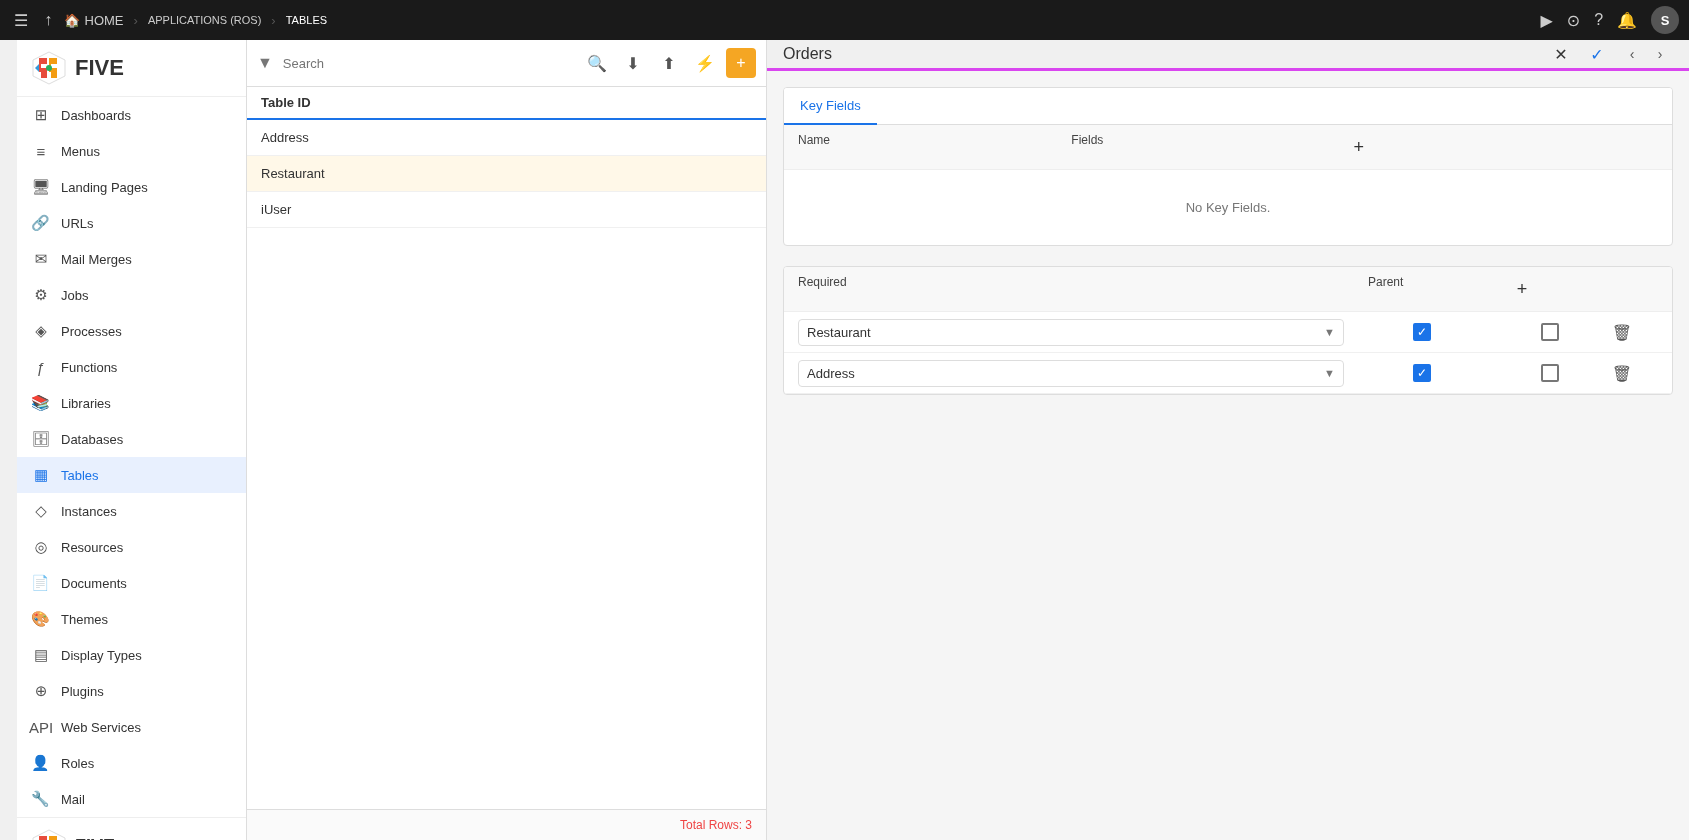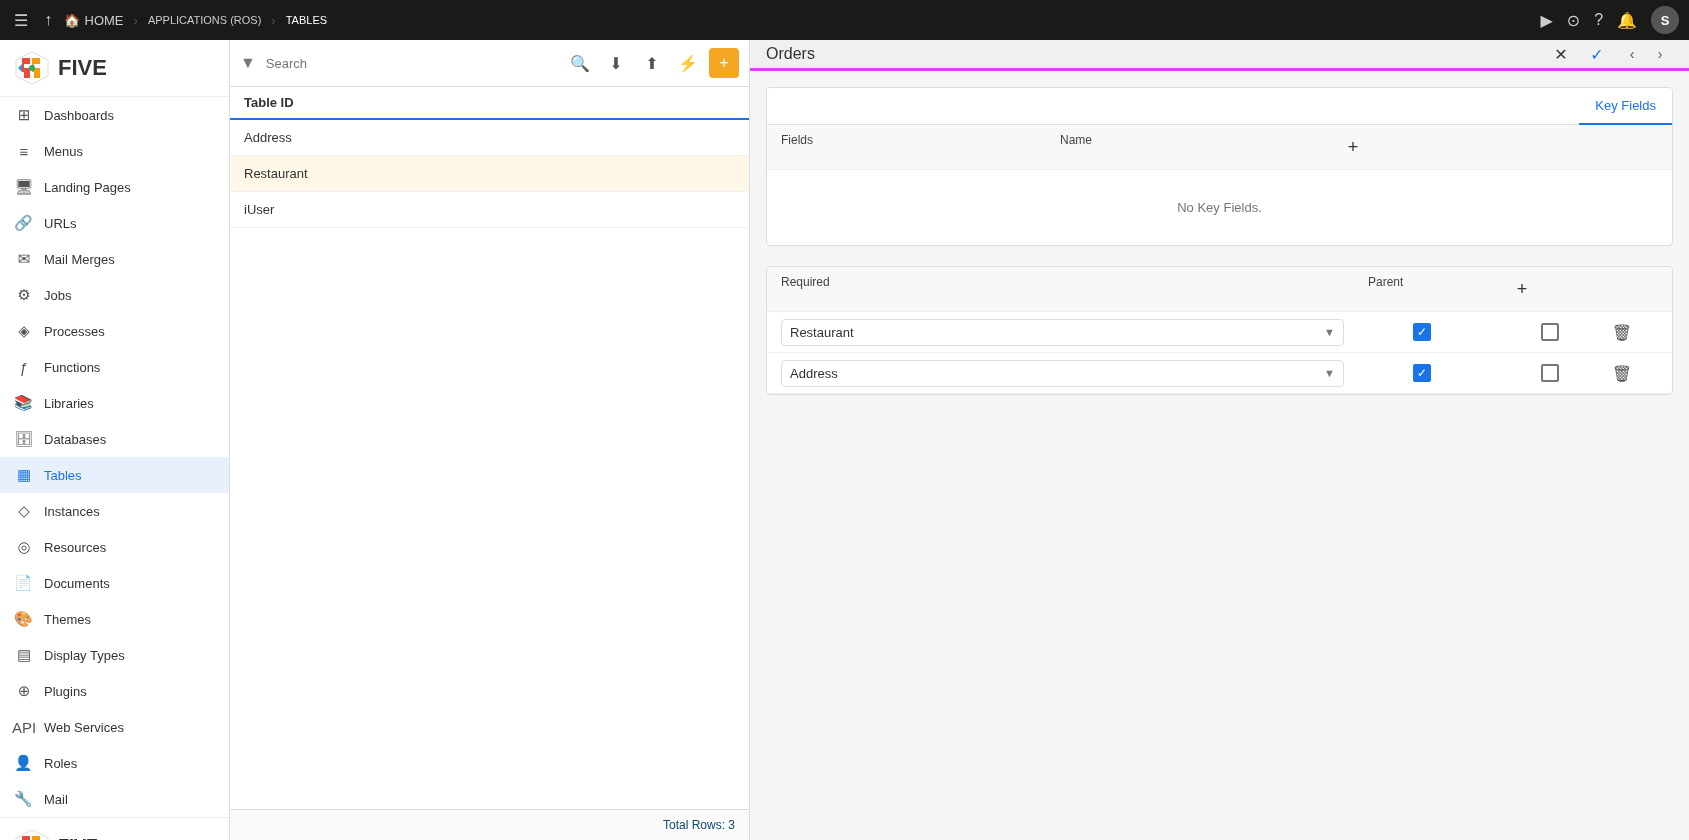--- a/index.html
+++ b/index.html
@@ -18,21 +18,21 @@
     .topbar-icon { color: #ccc; cursor: pointer; font-size: 16px; padding: 4px; }
     .topbar-sep { color: #555; margin: 0 2px; }
     .topbar-home { display: flex; align-items: center; gap: 4px; color: #ccc; font-size: 13px; }
     .topbar-item { color: #ccc; font-size: 11px; text-transform: uppercase; }
     .topbar-item.active { color: white; }
     .topbar-right { margin-left: auto; display: flex; align-items: center; gap: 14px; }
     .topbar-right .icon { color: #ccc; font-size: 16px; cursor: pointer; }
     .avatar { width: 28px; height: 28px; border-radius: 50%; background: #555; display: flex; align-items: center; justify-content: center; color: white; font-size: 13px; font-weight: bold; cursor: pointer; }
 
     
-    .layout { display: flex; height: calc(100vh - 40px); }
+    .layout { display: flex; height: calc(100vh - 40px); margin-left: 17px; }
 
     
     .sidebar {
       width: 230px;
       background: white;
       border-right: 1px solid #ddd;
       display: flex;
       flex-direction: column;
       overflow-y: auto;
       flex-shrink: 0;
@@ -128,21 +128,21 @@
       cursor: pointer;
       color: #333;
       font-size: 13px;
     }
     .table-row-item.selected { background: #fff8e8; }
 
     .table-footer {
       padding: 8px 14px;
       border-top: 1px solid #ddd;
       font-size: 12px;
-      color: #0c4a6e;
+      color: #ef4444;
       text-align: right;
       background: #fafafa;
     }
 
     
     .detail-panel {
       flex: 1;
       background: #f5f5f5;
       display: flex;
       flex-direction: column;
@@ -185,21 +185,20 @@
     .section-card {
       background: white;
       border: 1px solid #ddd;
       border-radius: 4px;
       overflow: hidden;
     }
     .section-tabs {
       display: flex;
       border-bottom: 1px solid #ddd;
       background: white;
-      justify-content: flex-end;
     }
     .section-tab {
       padding: 10px 16px;
       cursor: pointer;
       font-size: 13px;
       color: #555;
       border-bottom: 2px solid transparent;
       margin-bottom: -1px;
     }
     .section-tab.active { color: #1a73e8; border-bottom-color: #1a73e8; font-weight: 500; }
@@ -493,22 +492,22 @@
         </div>
       </div>
 
       <div class="detail-content">
 
         <div class="section-card">
           <div class="section-tabs">
             <div class="section-tab active">Key Fields</div>
           </div>
           <div class="section-table-header key-fields-grid">
+            <span>Name</span>
             <span>Fields</span>
-            <span>Name</span>
             <button class="add-col-btn">+</button>
           </div>
           <div class="section-empty">
             <span>No Key Fields.</span>
           </div>
         </div>
 
         <div class="section-card">
           <div class="section-table-header relationships-grid">
             <span>Required</span>

